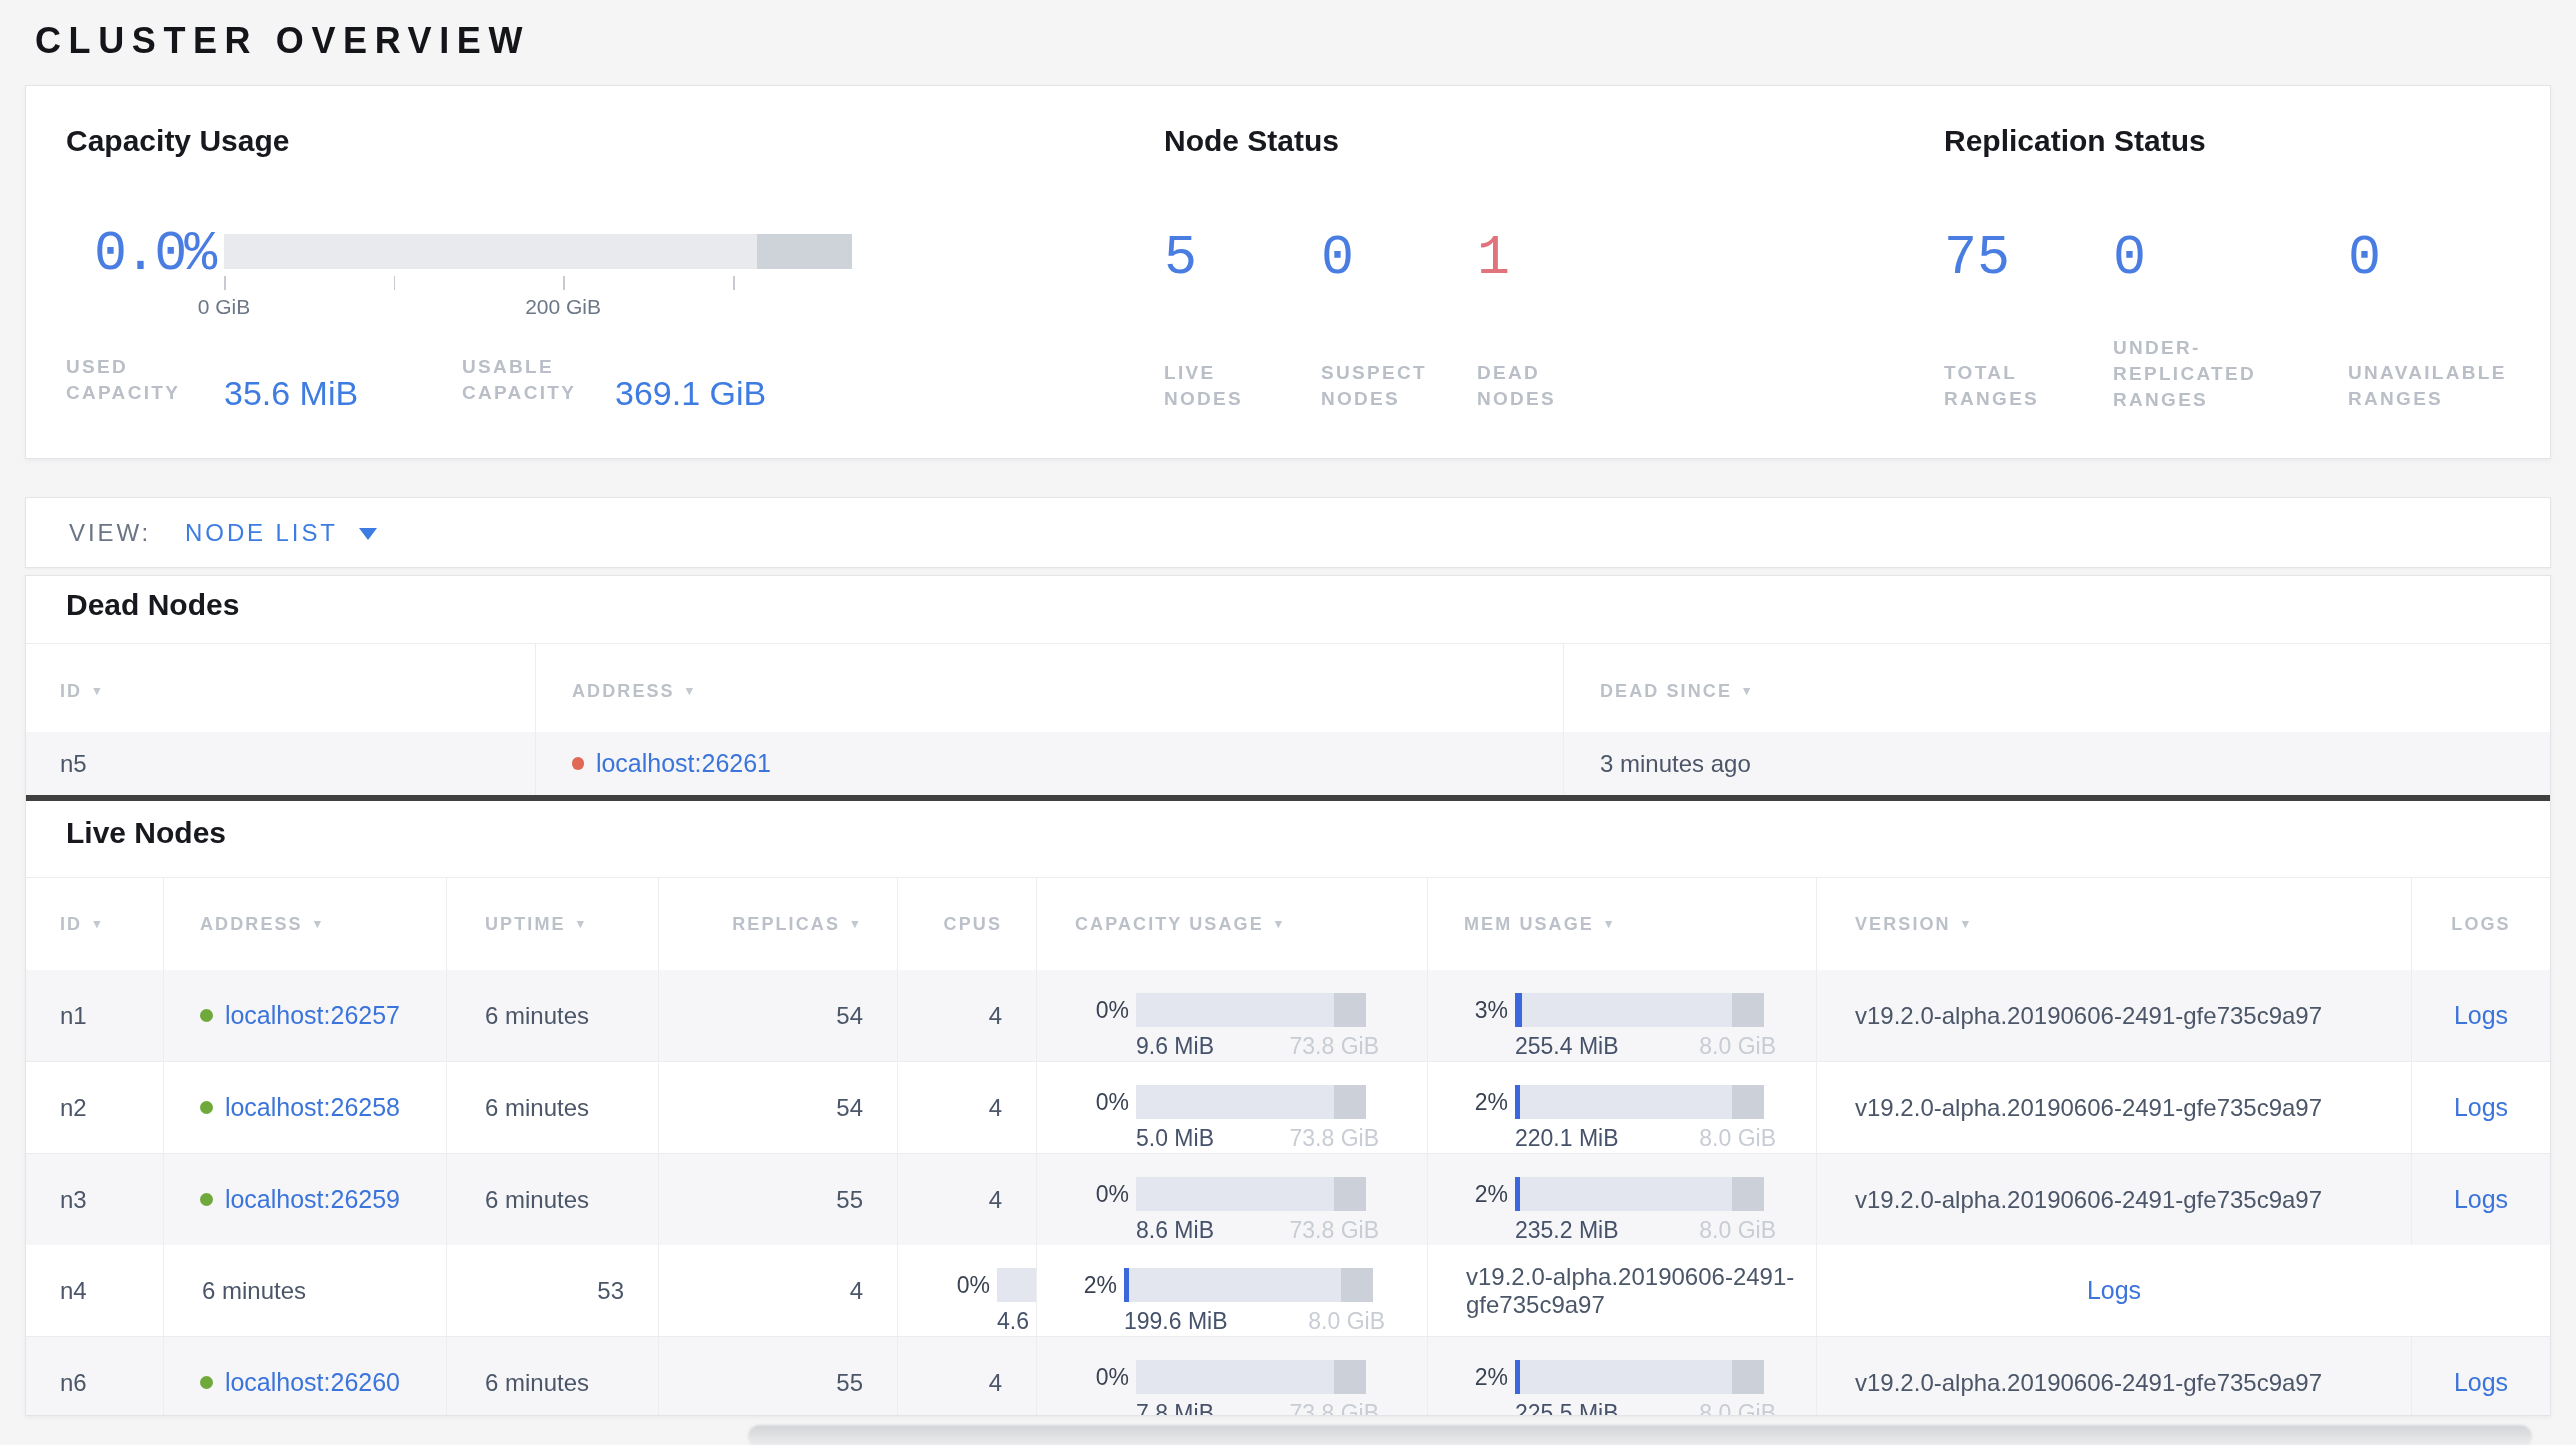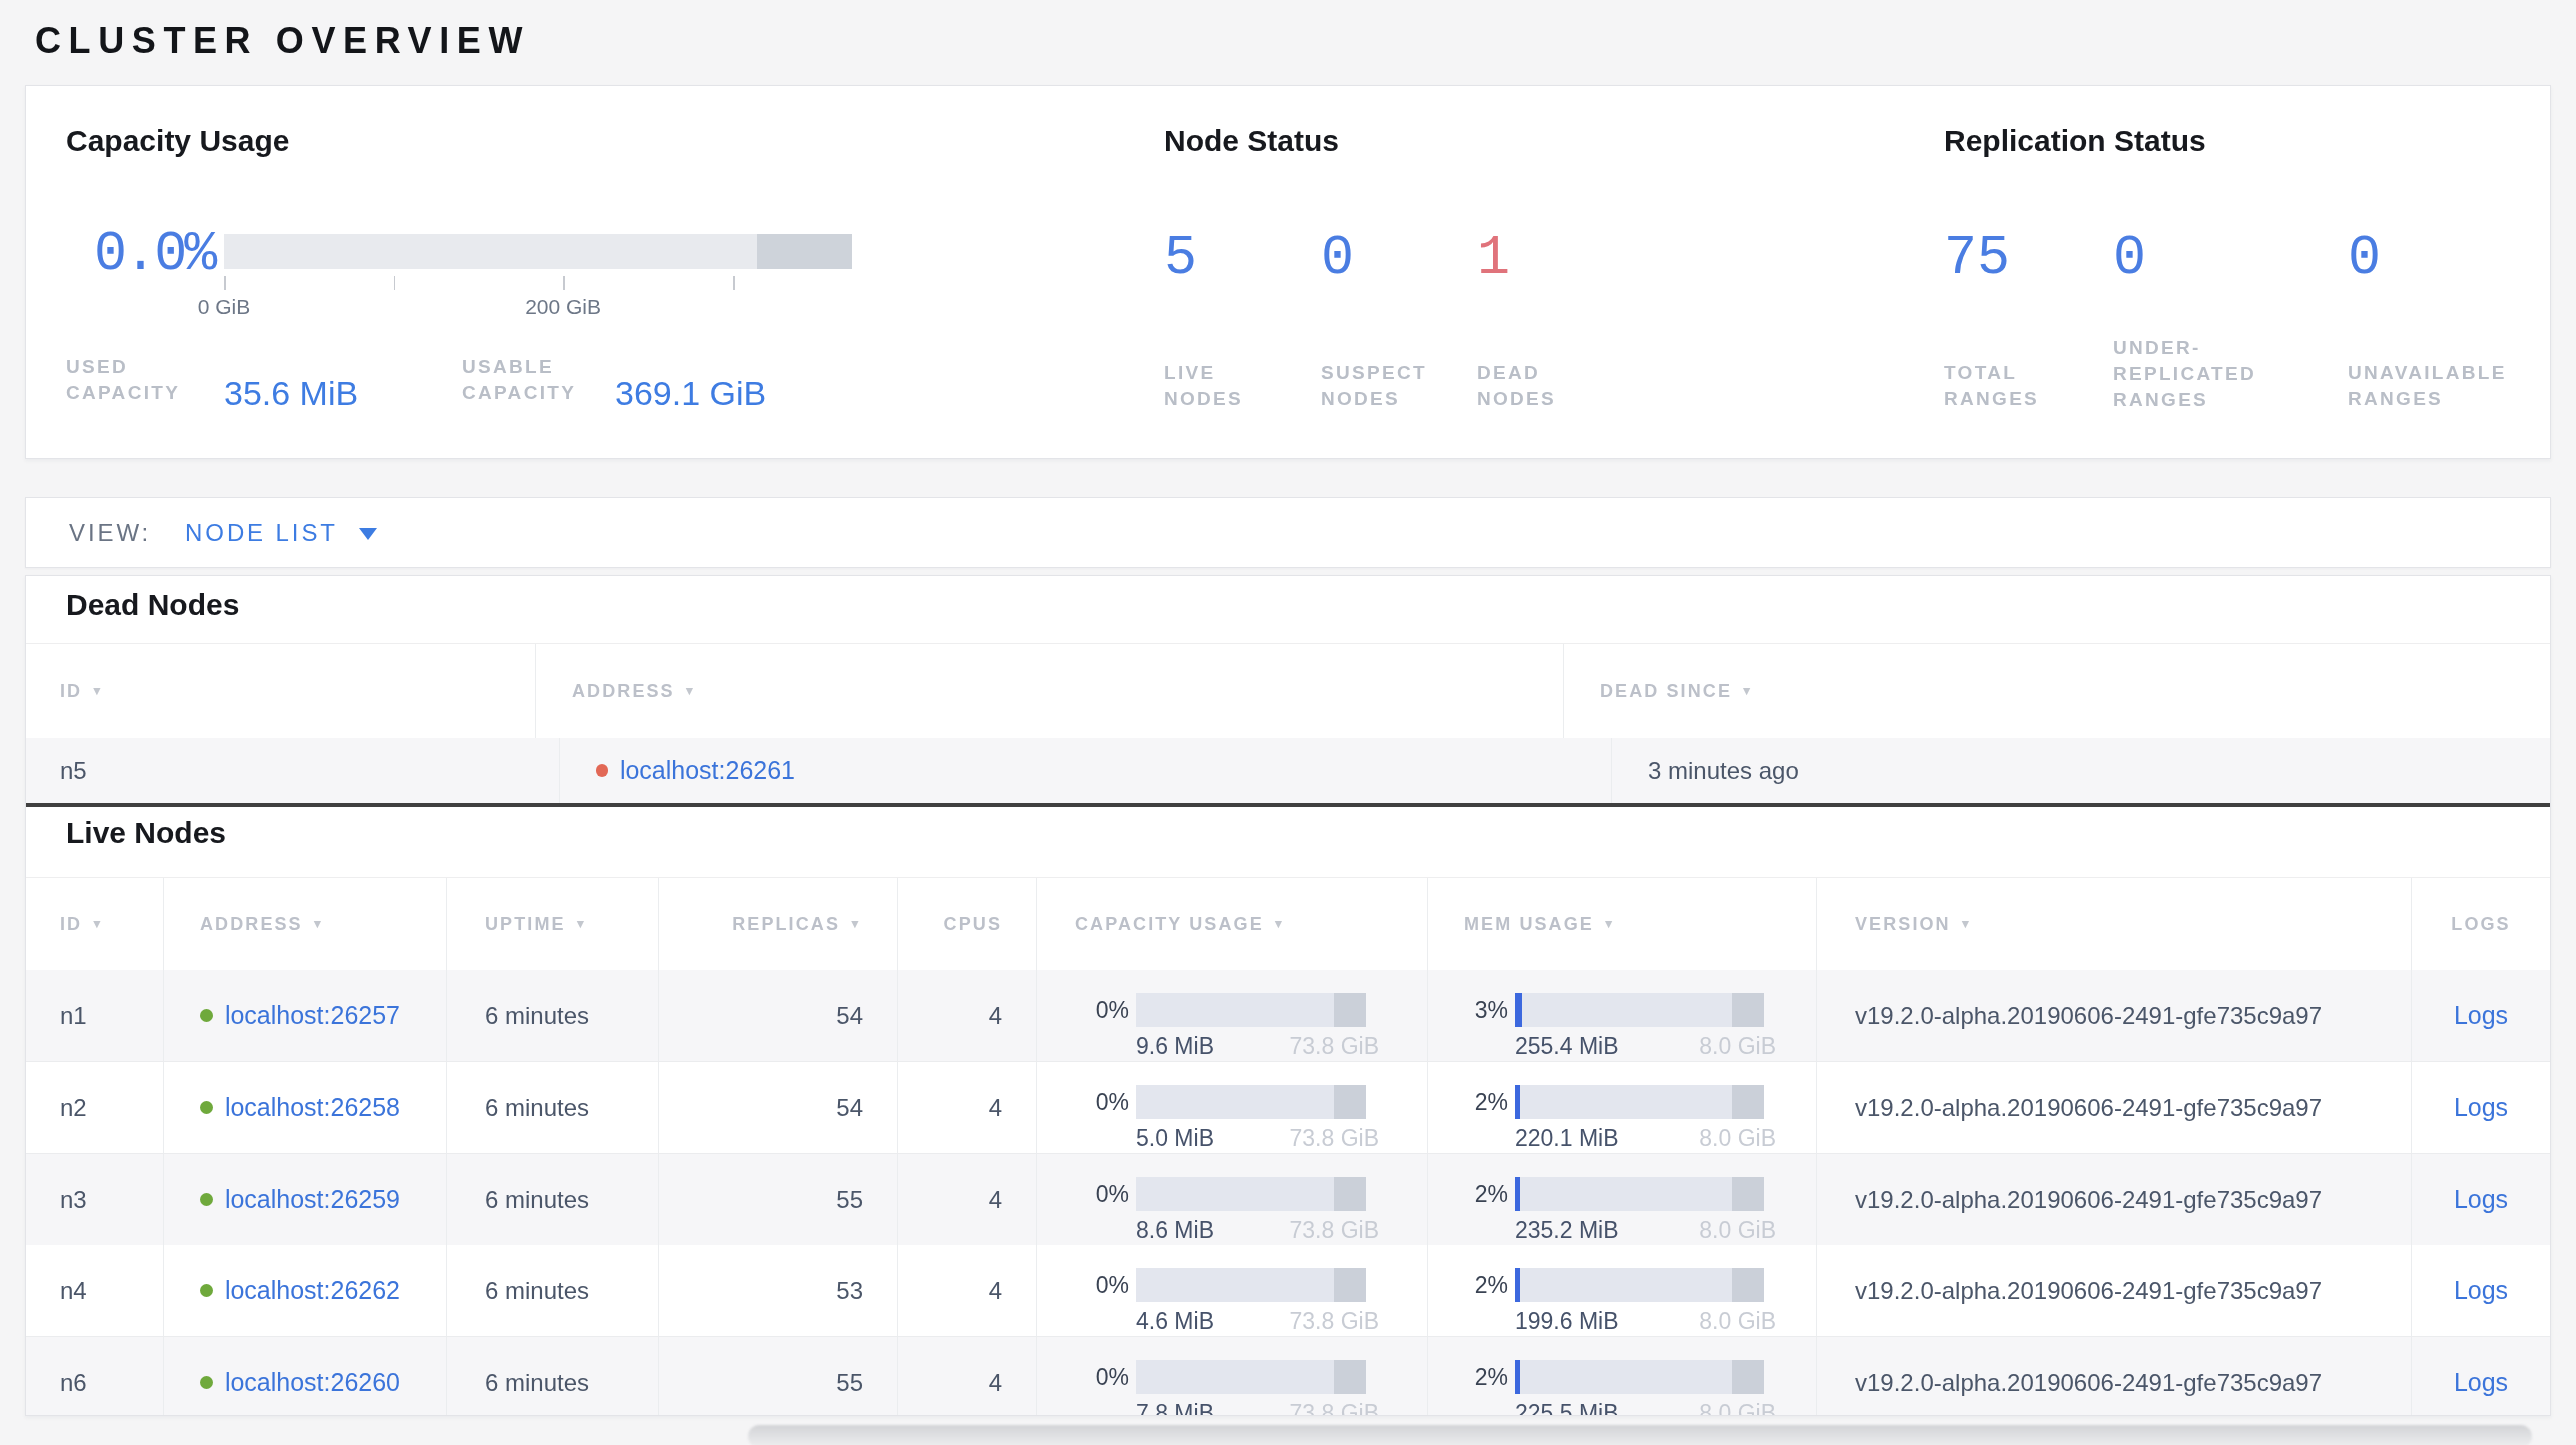--- a/index.html
+++ b/index.html
@@ -96,21 +96,21 @@
     font-size:30px;font-weight:700;color:#17191e;
   }
   .st-dead{top:11.5px;}
   .st-live{top:240px;}
 
   .grid{display:grid;position:absolute;left:0;width:100%;box-sizing:border-box;}
   .dead-grid{grid-template-columns:509px 1028px 1fr;}
   .live-grid{grid-template-columns:137px 283px 212px 239px 139px 391px 389px 595px 1fr;}
 
   .dead-header{top:67px;height:95px;border-top:1px solid #eeeeef;}
-  .dead-row{top:162px;height:69px;background:#f6f6f8;border-bottom:4px solid #404040;gap:24px;}
+  .dead-row{top:156px;height:69px;background:#f6f6f8;border-bottom:6px solid #404040;}
   .live-header{top:301px;height:94px;border-top:1px solid #eeeeef;border-bottom:1px solid #ececef;}
   .lr0{top:394px;} .lr1{top:486px;} .lr2{top:578px;} .lr3{top:669px;} .lr4{top:761px;}
   .lrow{height:92px;border-bottom:1px solid #ebecee;background:#fff;}
   .lrow.alt{background:#f6f6f8;}
 
   .c{display:flex;align-items:center;box-sizing:border-box;overflow:hidden;}
   .bl{border-left:1px solid #ebedef;}
   .hc{
     font-size:18px;font-weight:700;letter-spacing:2.1px;color:#bcc0c9;
     white-space:nowrap;
@@ -414,24 +414,20 @@
         </span>
     </div>
     <div class="c c-ver pl40 bl">v19.2.0-alpha.20190606-2491-gfe735c9a97</div>
     <div class="c center bl">
       <a class="link">Logs</a>
     </div>
   </div>
 
   <div class="grid live-grid lrow lr3">
     <div class="c cell-text pl36">n4</div>
-    <div class="c pl38 bl">
-      <span class="dot g"></span>
-      <a class="link">localhost:26262</a>
-    </div>
     <div class="c cell-text pl40 bl">6 minutes</div>
     <div class="c cell-text right36 bl">53</div>
     <div class="c cell-text right36 bl">4</div>
     <div class="c c-usage cap bl">
       <span class="u-pct">0%</span>
       <span class="u-bar">
           <span class="u-fill" style="width: 0%;"></span>
           <span class="u-dark"></span>
         </span>
       <span class="u-vals">

